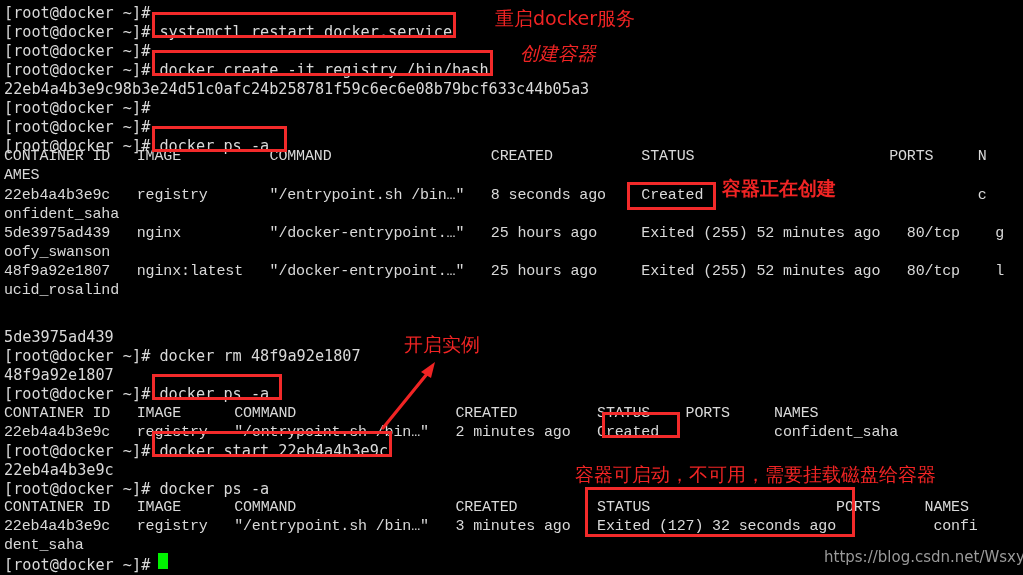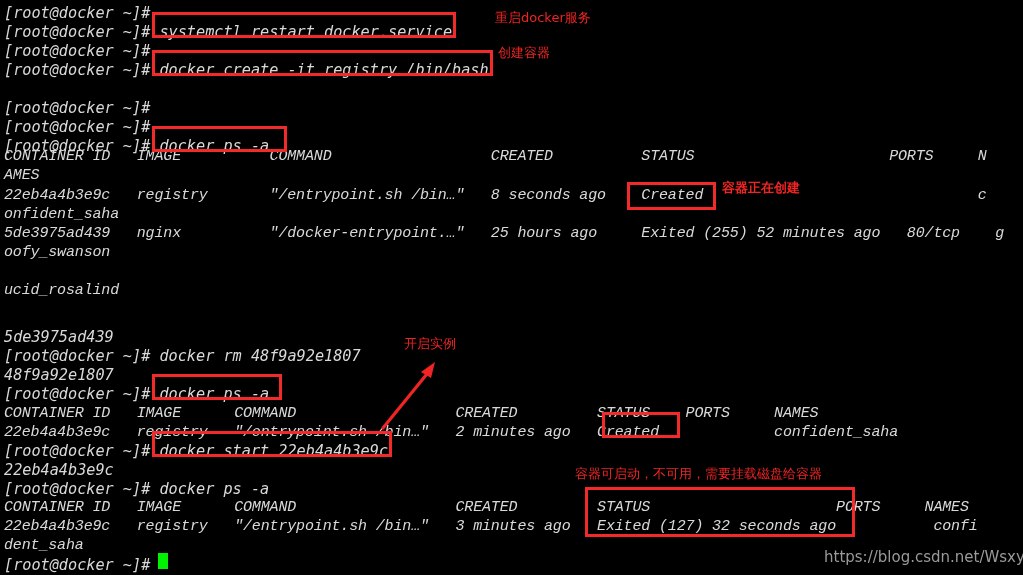--- a/index.html
+++ b/index.html
@@ -20,21 +20,20 @@
     position: absolute;
     left: 0;
     top: 0;
     width: 1023px;
     height: 575px;
     color: #d8d8d8;
     font-size: 15.2px;
     line-height: 19.2px;
     white-space: pre;
     letter-spacing: 0px;
-    font-style: italic;
   }
   .line {
     position: absolute;
     left: 4px;
     white-space: pre;
     font-family: "DejaVu Sans Mono", "Liberation Mono", monospace;
     font-size: 15.2px;
     line-height: 19.2px;
     color: #d9d9d9;
   }
@@ -50,21 +49,21 @@
     border: 3px solid #f22a2a;
     box-sizing: border-box;
     background: transparent;
     pointer-events: none;
   }
   
   .note {
     position: absolute;
     color: #f02424;
     font-family: "DejaVu Sans", "Liberation Sans", sans-serif;
-    font-size: 13px;
+    font-size: 19px;
     line-height: 20px;
     white-space: pre;
     font-weight: 500;
   }
   
   .arrow {
     position: absolute;
     pointer-events: none;
   }
   
@@ -87,31 +86,33 @@
 <body>
 
 <div id="screen">
 
   <div class="term">
 
     <div class="line" style="top:4px">[root@docker ~]#</div>
     <div class="line" style="top:23px">[root@docker ~]# systemctl restart docker.service</div>
     <div class="line" style="top:42px">[root@docker ~]#</div>
     <div class="line" style="top:61px">[root@docker ~]# docker create -it registry /bin/bash</div>
+    <div class="line" style="top:80px">22eb4a4b3e9c98b3e24d51c0afc24b258781f59c6ec6e08b79bcf633c44b05a3</div>
     <div class="line" style="top:99px">[root@docker ~]#</div>
     <div class="line" style="top:118px">[root@docker ~]#</div>
     <div class="line" style="top:137px">[root@docker ~]# docker ps -a</div>
 
     
     <div class="line tbl" style="top:147px">CONTAINER ID   IMAGE          COMMAND                  CREATED          STATUS                      PORTS     N</div>
     <div class="line tbl" style="top:166px">AMES</div>
     <div class="line tbl" style="top:186px">22eb4a4b3e9c   registry       "/entrypoint.sh /bin…"   8 seconds ago    Created                               c</div>
     <div class="line tbl" style="top:205px">onfident_saha</div>
     <div class="line tbl" style="top:224px">5de3975ad439   nginx          "/docker-entrypoint.…"   25 hours ago     Exited (255) 52 minutes ago   80/tcp    g</div>
     <div class="line tbl" style="top:243px">oofy_swanson</div>
+    <div class="line tbl" style="top:262px">48f9a92e1807   nginx:latest   "/docker-entrypoint.…"   25 hours ago     Exited (255) 52 minutes ago   80/tcp    l</div>
     <div class="line tbl" style="top:281px">ucid_rosalind</div>
 
     <div class="line" style="top:328px">5de3975ad439</div>
     <div class="line" style="top:347px">[root@docker ~]# docker rm 48f9a92e1807</div>
     <div class="line" style="top:366px">48f9a92e1807</div>
     <div class="line" style="top:385px">[root@docker ~]# docker ps -a</div>
 
     
     <div class="line tbl" style="top:404px">CONTAINER ID   IMAGE      COMMAND                  CREATED         STATUS    PORTS     NAMES</div>
     <div class="line tbl" style="top:423px">22eb4a4b3e9c   registry   "/entrypoint.sh /bin…"   2 minutes ago   Created             confident_saha</div>
@@ -133,21 +134,21 @@
   <div class="redbox" style="left:152px; top:12px;  width:304px; height:26px;"></div>
   <div class="redbox" style="left:152px; top:50px;  width:341px; height:26px;"></div>
   <div class="redbox" style="left:152px; top:126px; width:135px; height:26px;"></div>
   <div class="redbox" style="left:627px; top:182px; width:89px;  height:28px;"></div>
   <div class="redbox" style="left:152px; top:374px; width:130px; height:26px;"></div>
   <div class="redbox" style="left:602px; top:412px; width:78px;  height:26px;"></div>
   <div class="redbox" style="left:152px; top:431px; width:240px; height:26px;"></div>
   <div class="redbox" style="left:585px; top:487px; width:270px; height:50px;"></div>
 
   <div class="note" style="left:495px; top:8px;">重启docker服务</div>
-  <div class="note" style="left:498px; top:43px;">创建容器</div>
+  <div class="note" style="left:520px; top:43px;font-style:italic;">创建容器</div>
   <div class="note" style="left:722px; top:178px;font-weight:bold;">容器正在创建</div>
   <div class="note" style="left:404px; top:334px;">开启实例</div>
   <div class="note" style="left:575px; top:450px;margin-top:14px;">容器可启动，不可用，需要挂载磁盘给容器</div>
 
   <svg class="arrow" style="left:375px; top:358px;" width="70" height="75" viewBox="0 0 70 75">
     <line x1="8" y1="70" x2="56" y2="11" stroke="#f02424" stroke-width="3.2" stroke-linecap="round"></line>
     <polygon points="60,4 46,14 56,20" fill="#f02424"></polygon>
   </svg>
 
   <div class="watermark" style="left:824px; top:548px;">https://blog.csdn.net/Wsxyi</div>

